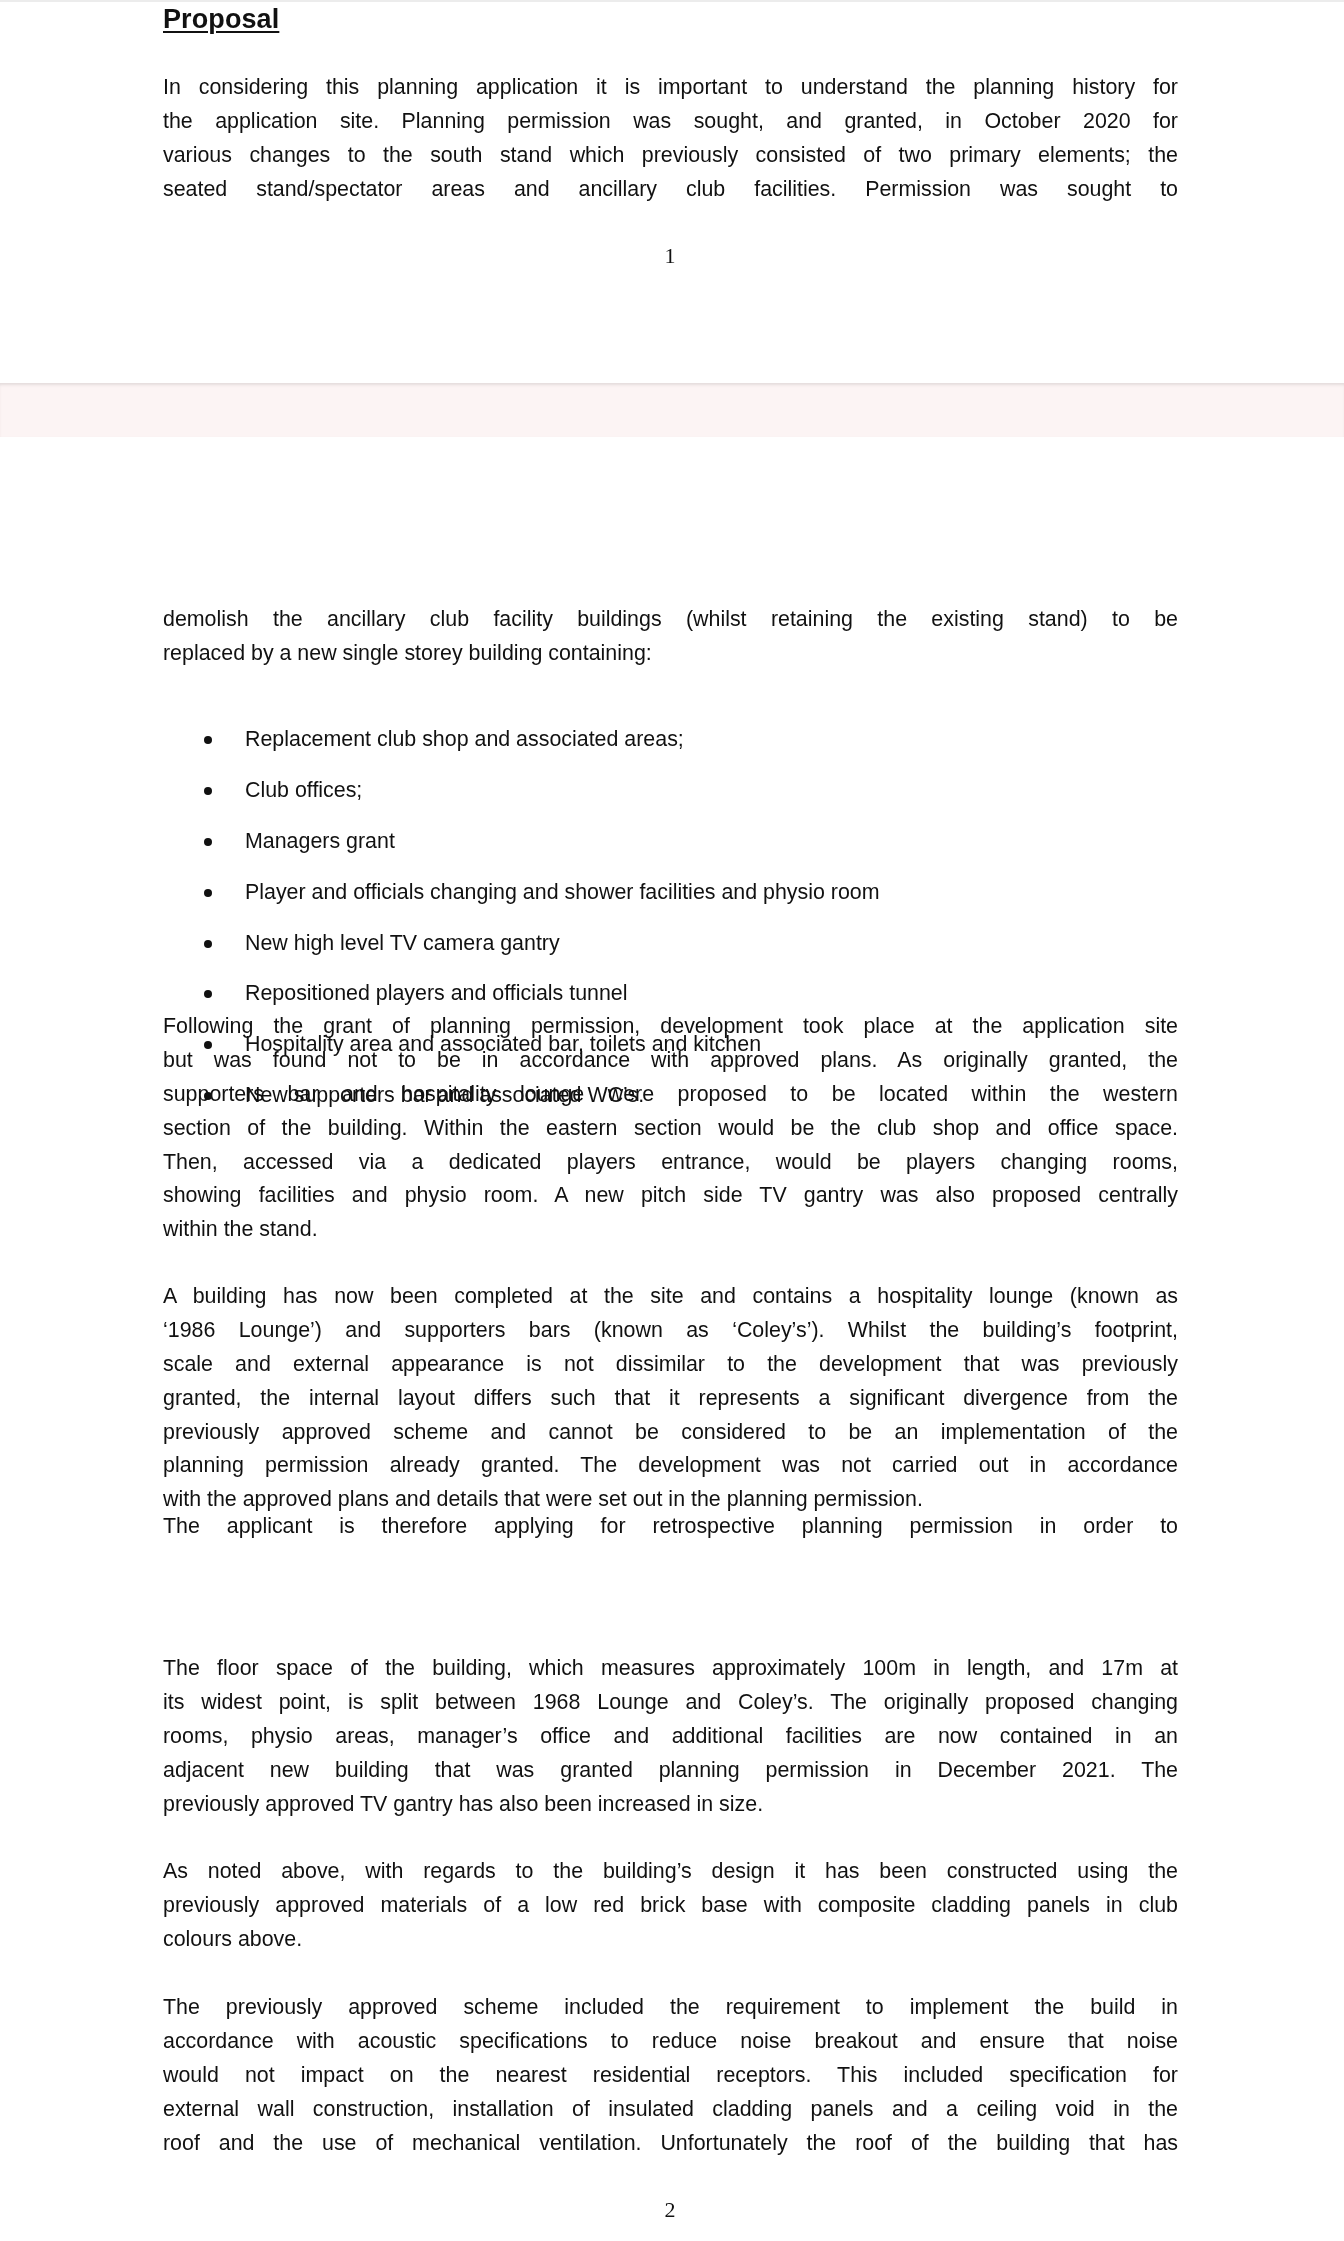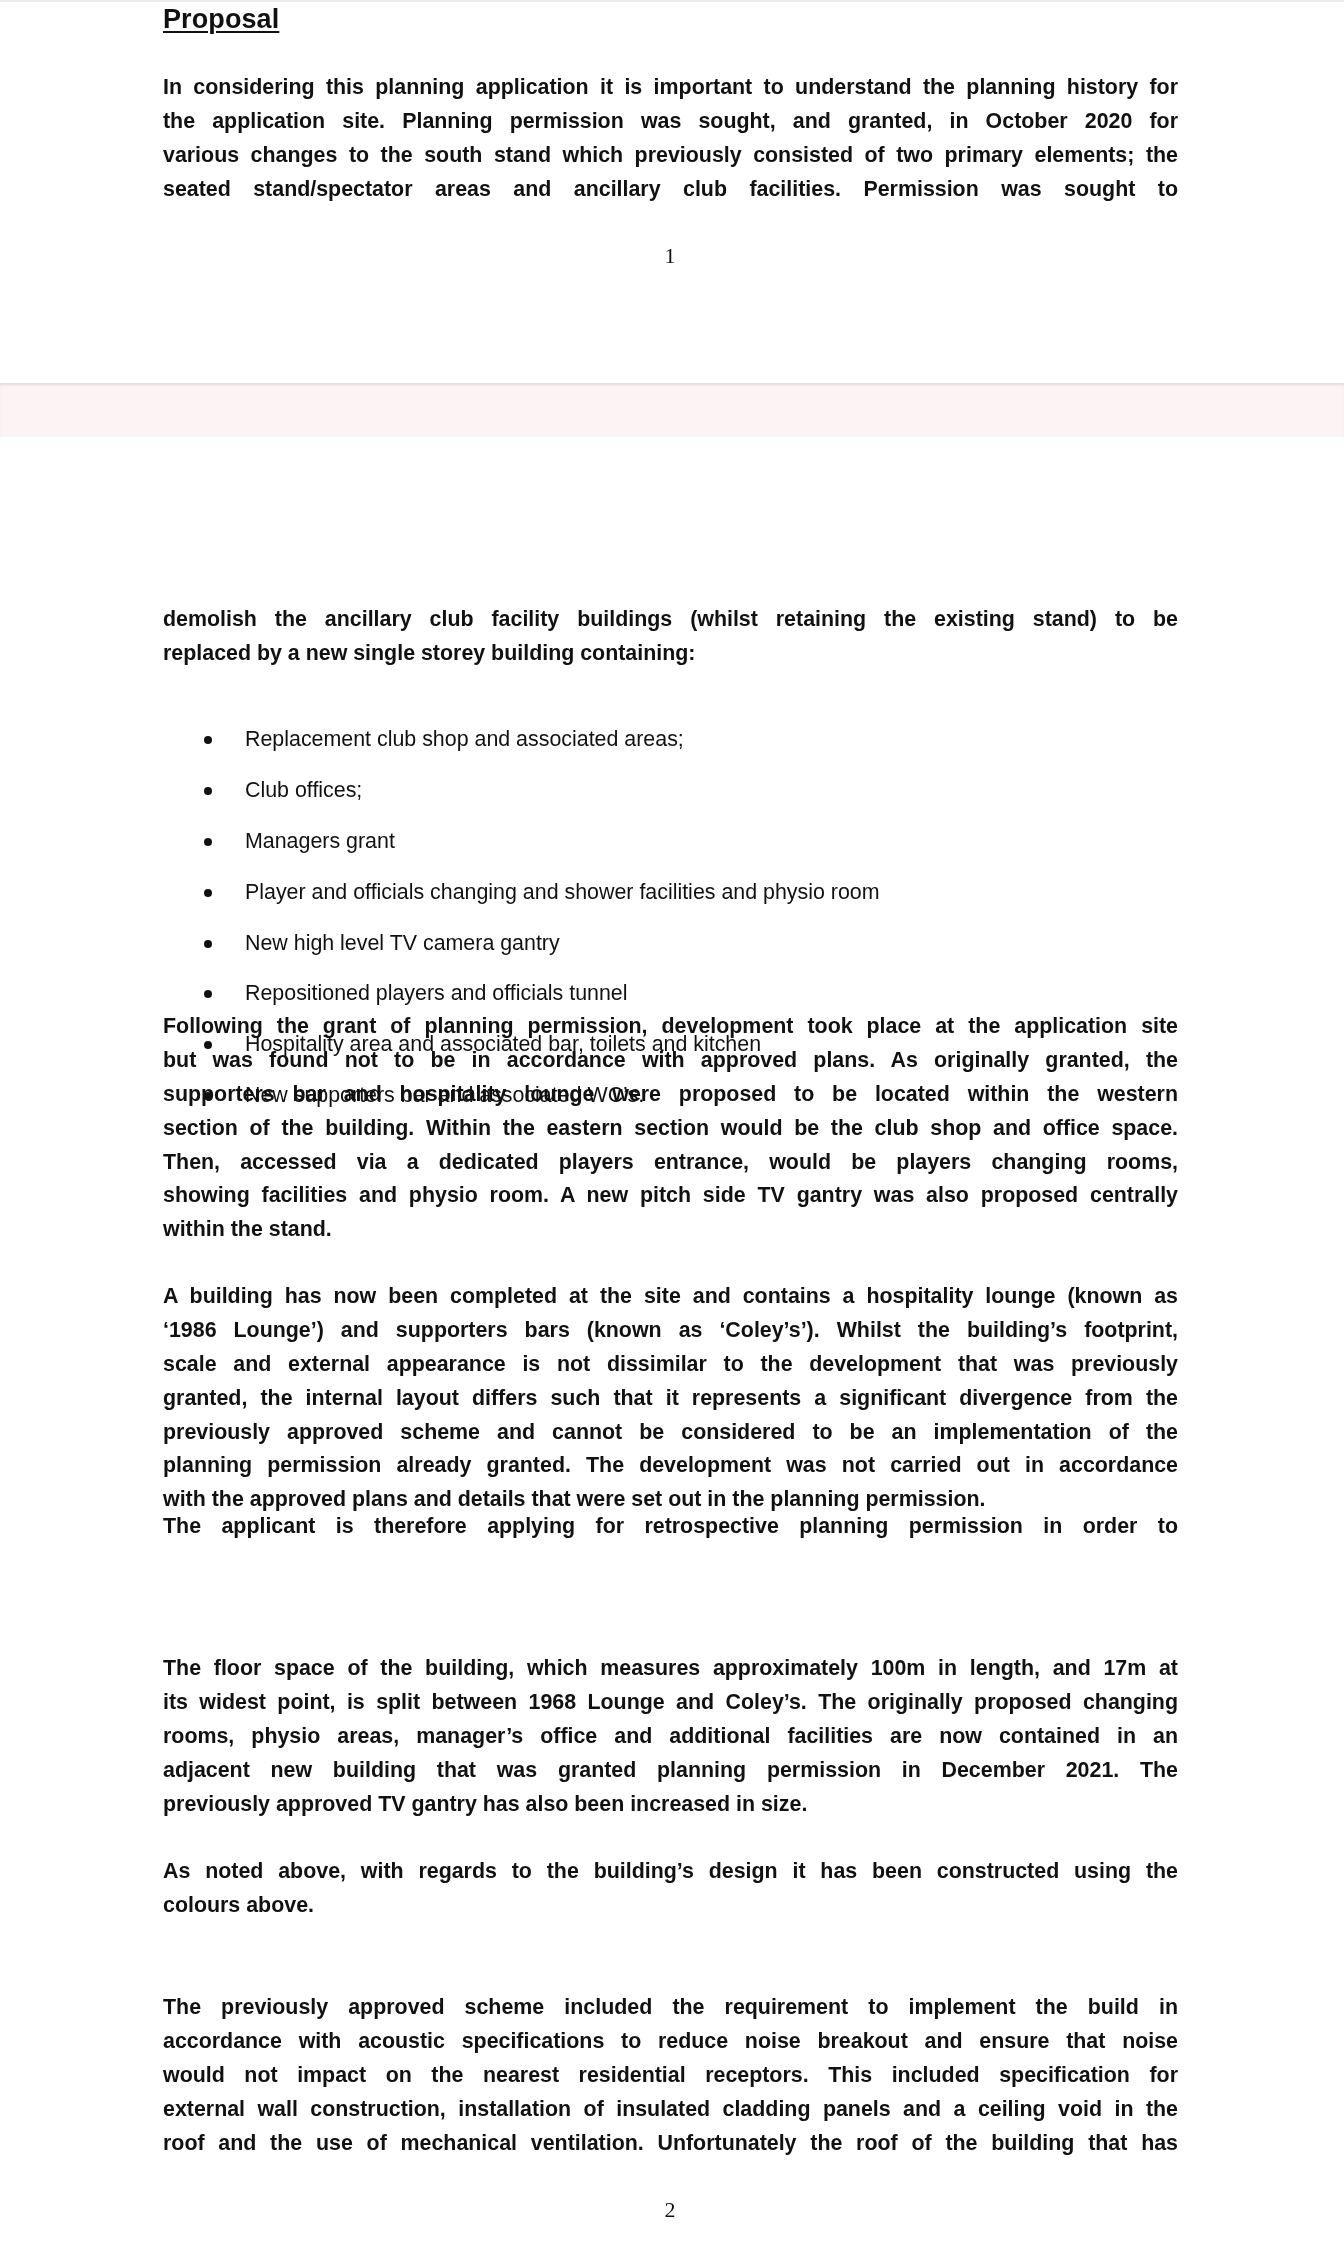--- a/index.html
+++ b/index.html
@@ -49,21 +49,20 @@
     text-underline-offset: 3px;
     line-height: 30px;
     letter-spacing: 0.1px;
   }
   .para {
     position: absolute;
     left: 163px;
     width: 1015px;
     font-size: 21.4px;
     line-height: 33.9px;
-    font-weight: bold;
   }
   .line {
     display: block;
     height: 33.9px;
     white-space: nowrap;
     text-align: justify;
     text-align-last: justify;
   }
   .line.last {
     text-align: left;
@@ -171,20 +170,21 @@
 <div class="para" style="top:1652px;">
     <span class="line">The floor space of the building, which measures approximately 100m in length, and 17m at</span>
     <span class="line">its widest point, is split between 1968 Lounge and Coley’s. The originally proposed changing</span>
     <span class="line">rooms, physio areas, manager’s office and additional facilities are now contained in an</span>
     <span class="line">adjacent new building that was granted planning permission in December 2021. The</span>
     <span class="line last">previously approved TV gantry has also been increased in size.</span>
   </div>
 
 <div class="para" style="top:1855px;">
     <span class="line">As noted above, with regards to the building’s design it has been constructed using the</span>
+    <span class="line">previously approved materials of a low red brick base with composite cladding panels in club</span>
     <span class="line last">colours above.</span>
   </div>
 
 <div class="para" style="top:1991px;">
     <span class="line">The previously approved scheme included the requirement to implement the build in</span>
     <span class="line">accordance with acoustic specifications to reduce noise breakout and ensure that noise</span>
     <span class="line">would not impact on the nearest residential receptors. This included specification for</span>
     <span class="line">external wall construction, installation of insulated cladding panels and a ceiling void in the</span>
     <span class="line">roof and the use of mechanical ventilation.  Unfortunately the roof of the building that has</span>
   </div>

